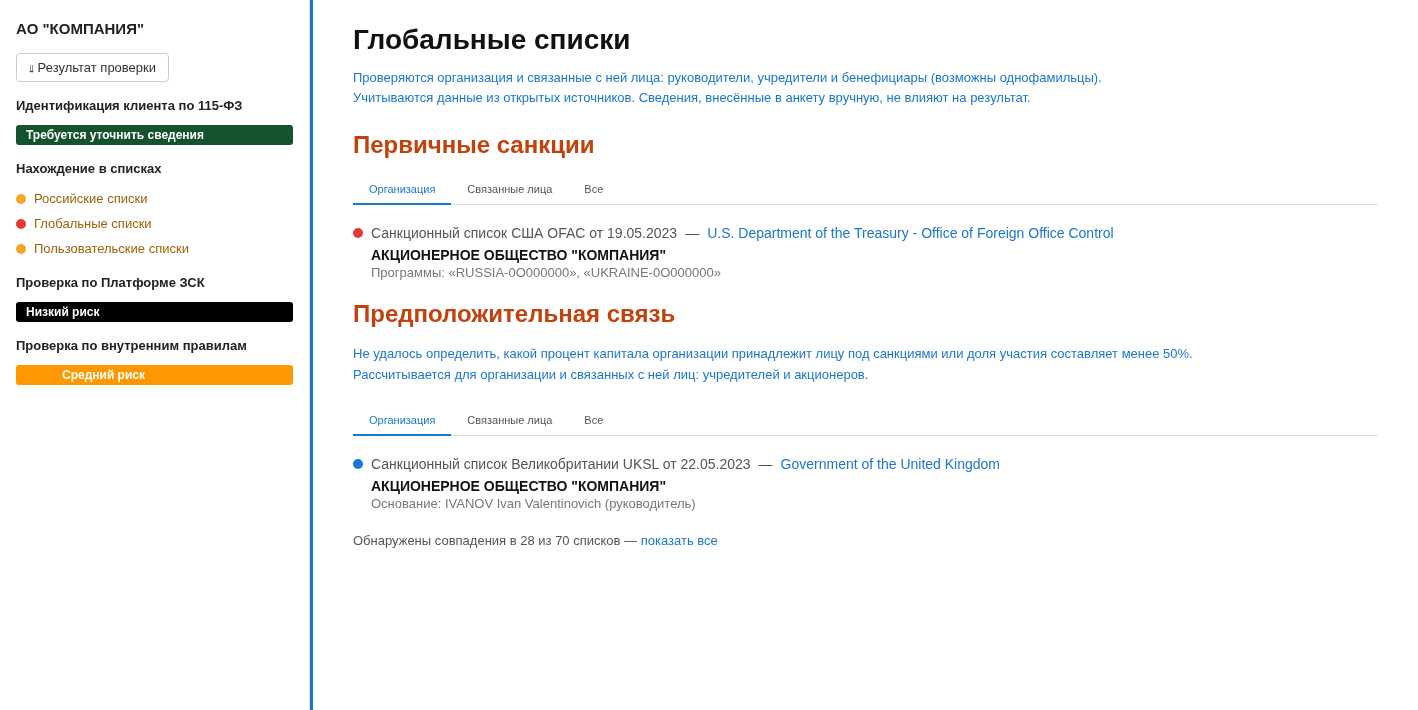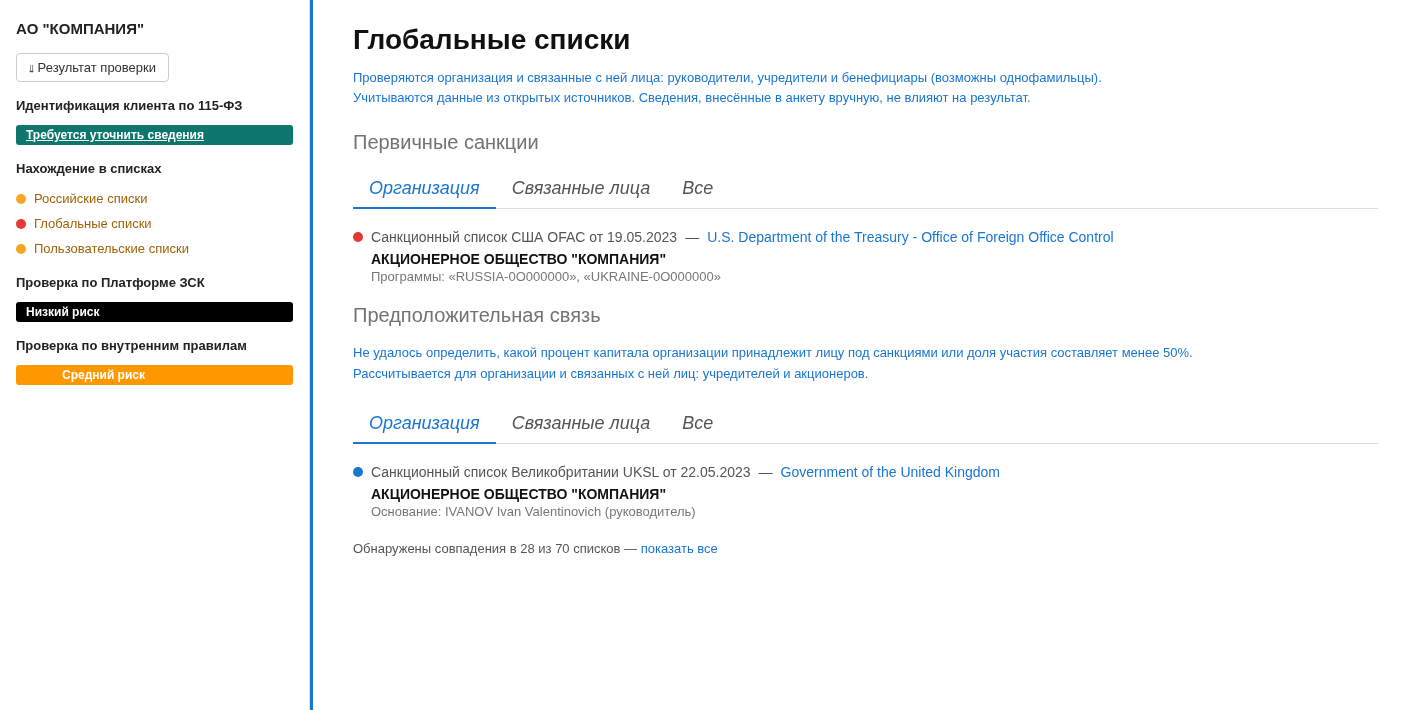--- a/index.html
+++ b/index.html
@@ -54,21 +54,21 @@
     }
 
     .badge {
       display: inline-block;
       padding: 3px 10px;
       border-radius: 3px;
       font-size: 12px;
       font-weight: 600;
       color: #fff;
     }
-    .badge-orange { background: #0f766e; text-decoration: underline; }
+    .badge-orange { background: #14532d; }
     .badge-green { background: #000000; }
     .badge-mid { background: #ff9800; padding-left: 46px; }
 
     .sidebar-list-item {
       display: flex;
       align-items: center;
       gap: 8px;
       font-size: 13px;
       color: #a16207;
       padding: 3px 0;
@@ -98,41 +98,40 @@
     }
 
     .page-subtitle {
       font-size: 13px;
       color: #1976d2;
       line-height: 1.5;
       margin-bottom: 24px;
     }
 
     .section-title {
-      font-size: 20px;
-      font-weight: 400;
-      color: #737373;
+      font-size: 24px;
+      font-weight: 700;
+      color: #c2410c;
       margin-bottom: 16px;
     }
 
     
     .tabs {
       display: flex;
       gap: 0;
       border-bottom: 1px solid #ddd;
       margin-bottom: 20px;
     }
     .tab {
       padding: 8px 16px;
-      font-size: 18px;
+      font-size: 11px;
       color: #555;
       cursor: pointer;
       border-bottom: 2px solid transparent;
       margin-bottom: -1px;
-      font-style: italic;
     }
     .tab.active {
       color: #1976d2;
       border-bottom: 2px solid #1976d2;
       font-weight: 500;
     }
 
     
     .sanction-entry {
       margin-bottom: 20px;

